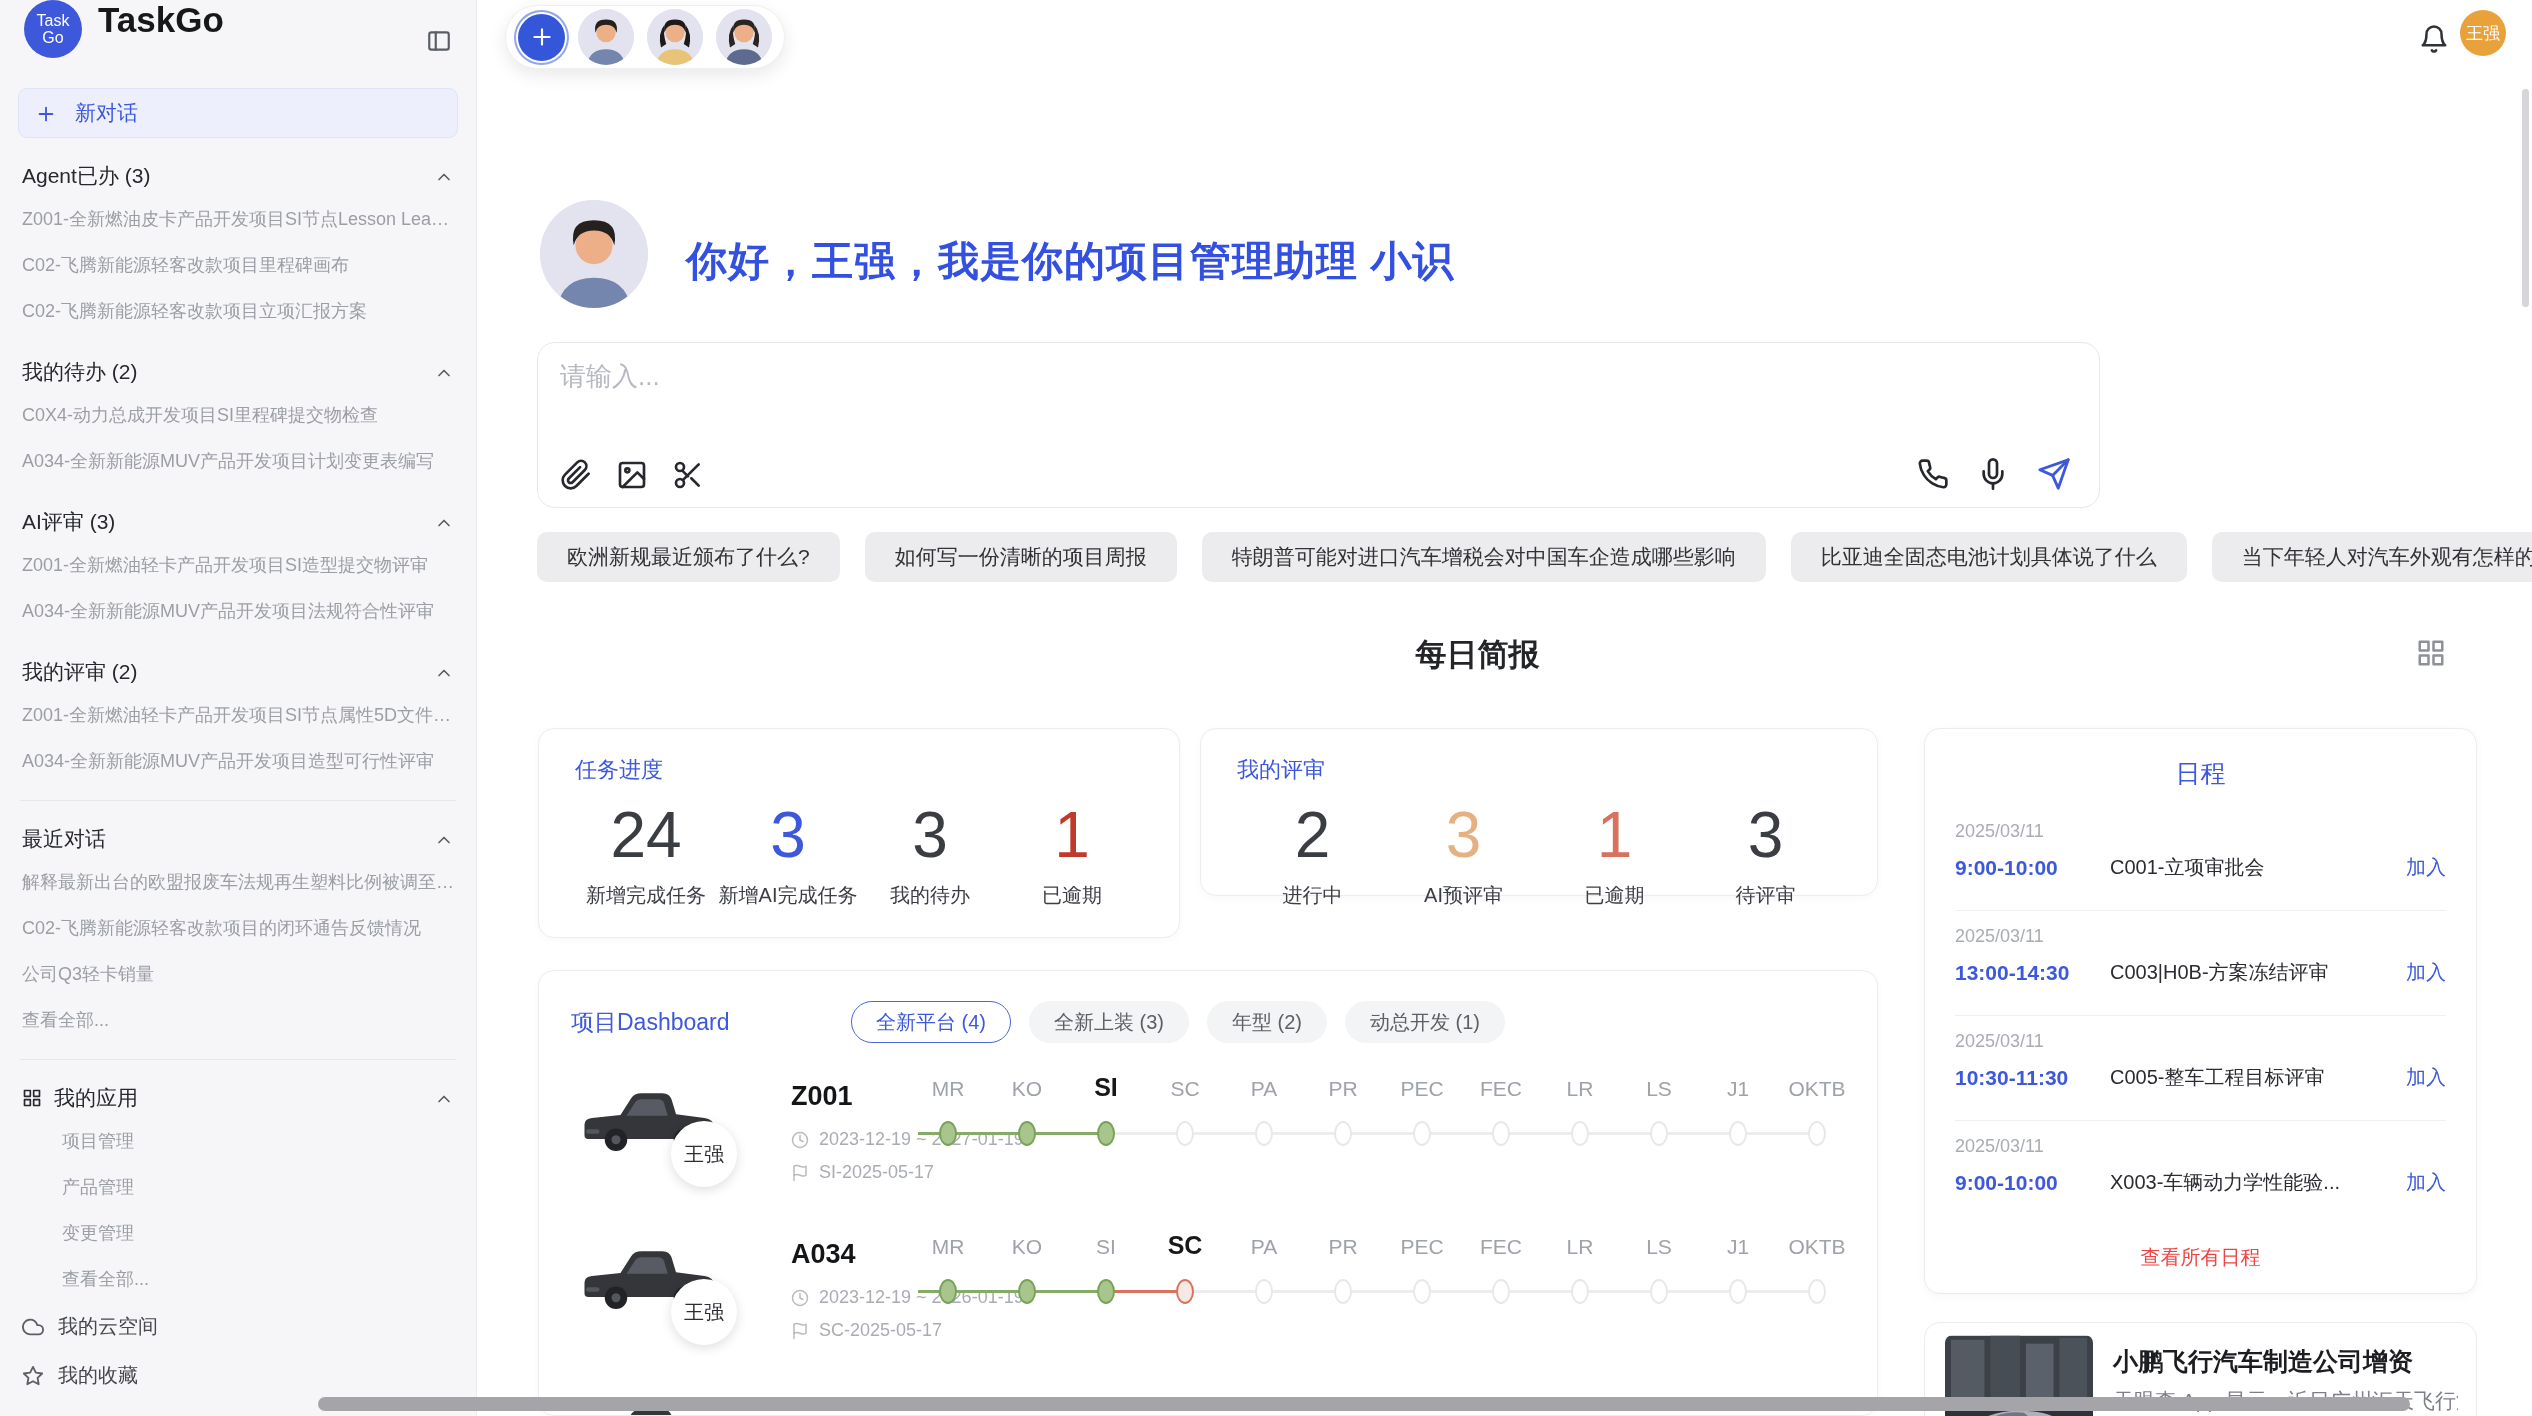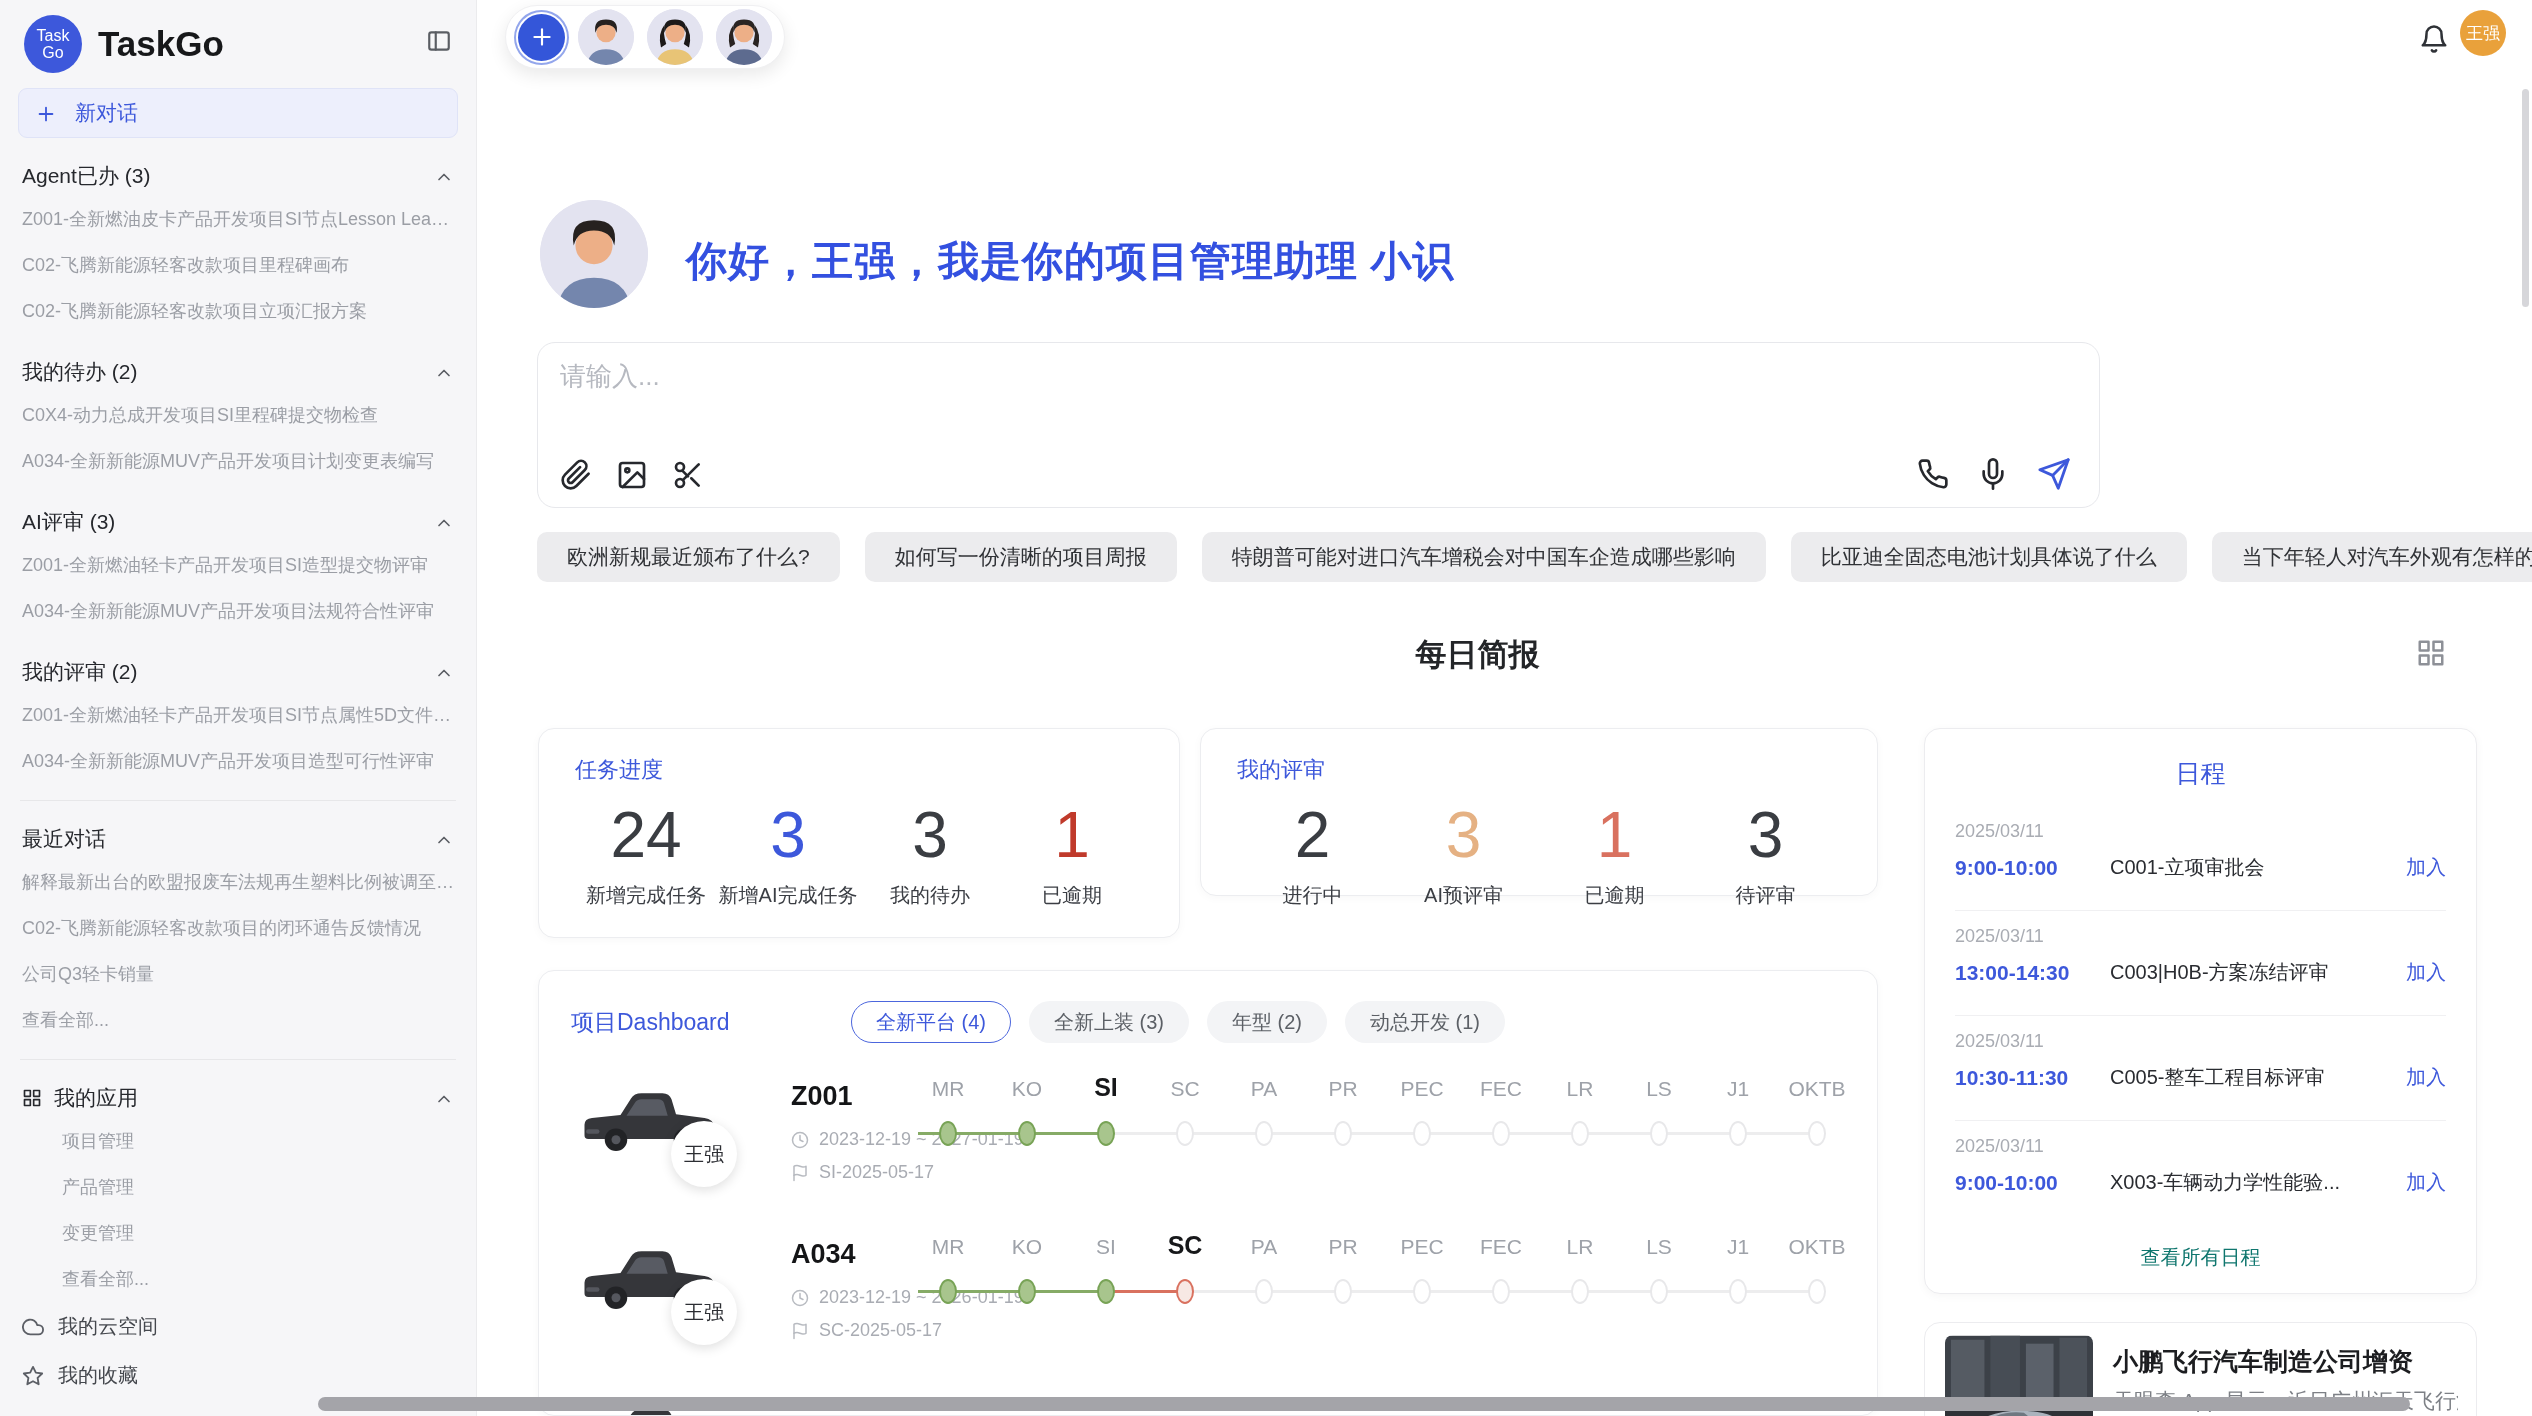--- a/index.html
+++ b/index.html
@@ -3,21 +3,21 @@
 <meta charset="utf-8">
 <style>
   * { margin:0; padding:0; box-sizing:border-box; }
   html,body { background:#e9e9ea; }
   .screen { position:relative; width:2532px; height:1416px; background:#fff; overflow:hidden;
             font-family:"Liberation Sans","DejaVu Sans",sans-serif; color:#2a2c31; }
 
   
   .sidebar { position:absolute; left:0; top:0; width:477px; height:100%;
              background:#f6f6f8; border-right:1px solid #ebebed; padding:0 18px; overflow:hidden; }
-  .logo-row { display:flex; align-items:center; height:88px; position:relative; }
+  .logo-row { display:flex; height:88px; position:relative; }
   .logo-circle { width:58px; height:58px; border-radius:50%; background:#3d58db; color:#fff;
                  display:flex; flex-direction:column; align-items:center; justify-content:center;
                  font-size:16px; line-height:17px; margin-left:6px; }
   .app-title { font-size:35px; font-weight:bold; color:#17181a; margin-left:16px; }
   .panel-toggle { position:absolute; right:6px; top:28px; color:#5a5d63; cursor:pointer; }
   .new-chat { height:50px; border-radius:9px; background:#edeffc; border:1px solid #dfe3f7;
               color:#3d58db; display:flex; align-items:center; gap:18px; padding-left:16px;
               font-size:21px; cursor:pointer; }
   .sec-title { display:flex; justify-content:space-between; align-items:center;
                font-size:21px; color:#26282d; margin:24px 4px 6px; }
@@ -119,21 +119,21 @@
                 box-shadow:0 2px 10px rgba(0,0,0,.04); }
   .sched-title { text-align:center; font-size:25px; color:#3d58db; padding-top:28px; }
   .sched-item { position:absolute; left:30px; right:30px; height:104px; }
   .sched-item .sep { position:absolute; left:0; right:0; bottom:0; height:1px; background:#f0f0f2; }
   .s-date { font-size:18px; color:#a9acb3; padding-top:14px; }
   .s-row { display:flex; align-items:center; margin-top:12px; }
   .s-time { width:155px; font-size:21px; font-weight:bold; color:#3d58db; }
   .s-name { flex:1; font-size:20px; color:#2a2c31; white-space:nowrap; overflow:hidden; text-overflow:ellipsis; }
   .s-join { font-size:20px; color:#3d58db; cursor:pointer; margin-left:14px; }
   .sched-footer { position:absolute; left:0; right:0; bottom:22px; text-align:center;
-                  font-size:20px; color:#0f766e; cursor:pointer; }
+                  font-size:20px; color:#ef4444; cursor:pointer; }
 
   
   .news-card { position:absolute; left:1924px; top:1322px; width:553px; height:150px;
                background:#fff; border:1px solid #ececef; border-radius:16px; overflow:hidden; }
   .news-img { position:absolute; left:20px; top:12px; width:148px; height:118px; border-radius:8px; overflow:hidden; }
   .news-title { position:absolute; left:188px; top:22px; font-size:25px; font-weight:bold; color:#1c1d20; }
   .news-snippet { position:absolute; left:188px; top:64px; width:345px; font-size:21px; color:#7d8086;
                   white-space:nowrap; overflow:hidden; }
 
   

